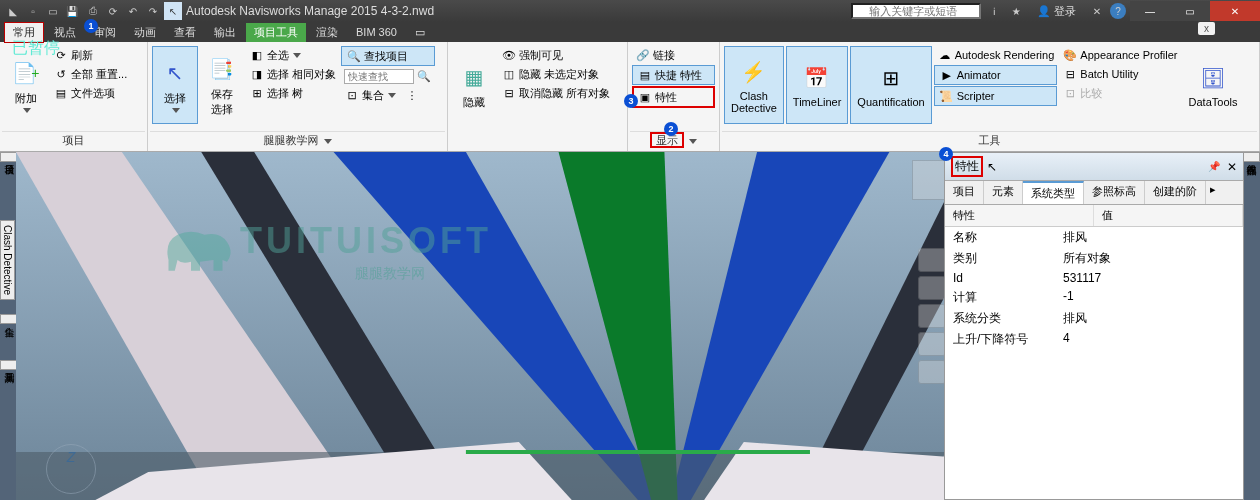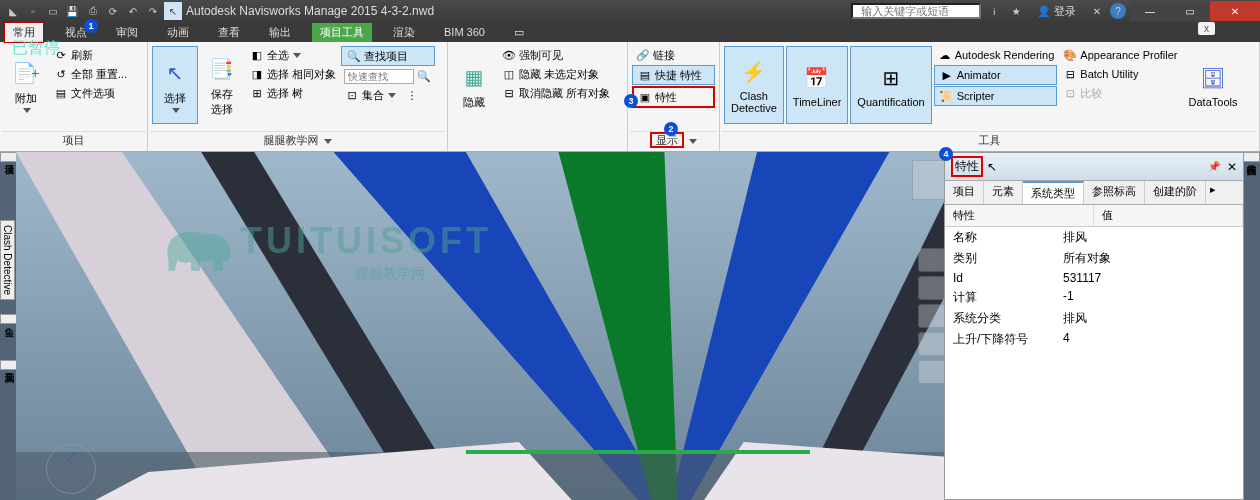--- a/index.html
+++ b/index.html
@@ -1,29 +1,29 @@
 <!DOCTYPE html>
 <html><head>
 <meta charset="utf-8">
 <style>
 *{box-sizing:border-box;margin:0;padding:0;font-family:"Microsoft YaHei",sans-serif}
 body{width:1260px;height:500px;overflow:hidden;background:#536478;font-size:11px}
 .titlebar{height:22px;background:linear-gradient(#4a4a4a,#3a3a3a);display:flex;align-items:center;color:#ddd}
 .qat{display:flex;gap:2px;padding:0 4px}
 .qat-btn{width:18px;height:18px;display:flex;align-items:center;justify-content:center;color:#ccc;font-size:10px}
 .title-txt{flex:1;color:#ddd;font-size:12px}
-.search{background:#fff;width:130px;height:16px;font-size:11px;padding:0 8px;color:#999}
+.search{background:#fff;width:130px;height:16px;font-size:11px;padding:0 16px;color:#999}
 .title-right{display:flex;gap:4px;align-items:center;padding:0 4px}
 .login{color:#ddd;font-size:11px;padding:0 8px}
 .win-btns{display:flex}
 .win-btn{width:40px;height:20px;display:flex;align-items:center;justify-content:center;font-size:10px}
 .win-min{background:#444;color:#fff}
 .win-max{background:#444;color:#fff}
 .win-close{background:#c1392b;color:#fff;width:50px}
-.menubar{height:20px;background:#3a3a3a;display:flex;align-items:center;padding:0 4px;gap:13px}
+.menubar{height:20px;background:#3a3a3a;display:flex;align-items:center;padding:0 4px;gap:2px}
 .mtab{padding:2px 8px;color:#ddd;font-size:11px}
 .mtab.active{background:#f0f0f0;color:#222;border:1px solid #b00}
 .mtab.green{background:#4aa84a;color:#fff}
 .badge{position:absolute;width:14px;height:14px;background:#0a4fd4;color:#fff;border-radius:50%;font-size:9px;display:flex;align-items:center;justify-content:center;font-weight:bold}
 .pause{position:absolute;top:38px;left:12px;color:#5eead4;font-size:16px}
 .ribbon{height:110px;background:#f5f5f5;display:flex;border-bottom:1px solid #aaa}
 .panel{border-right:1px solid #ccc;display:flex;flex-direction:column;padding:2px}
 .panel-body{flex:1;display:flex;align-items:flex-start;gap:2px;padding:2px}
 .panel-title{text-align:center;font-size:11px;color:#333;padding:1px;border-top:1px solid #ddd;position:relative}
 .big-btn{display:flex;flex-direction:column;align-items:center;justify-content:center;padding:2px 6px;gap:2px;height:78px}

